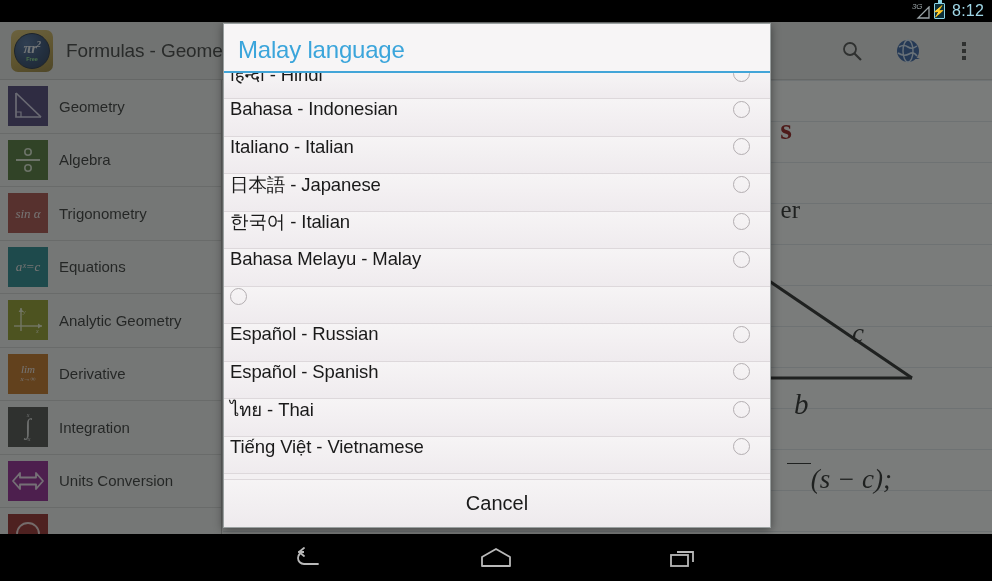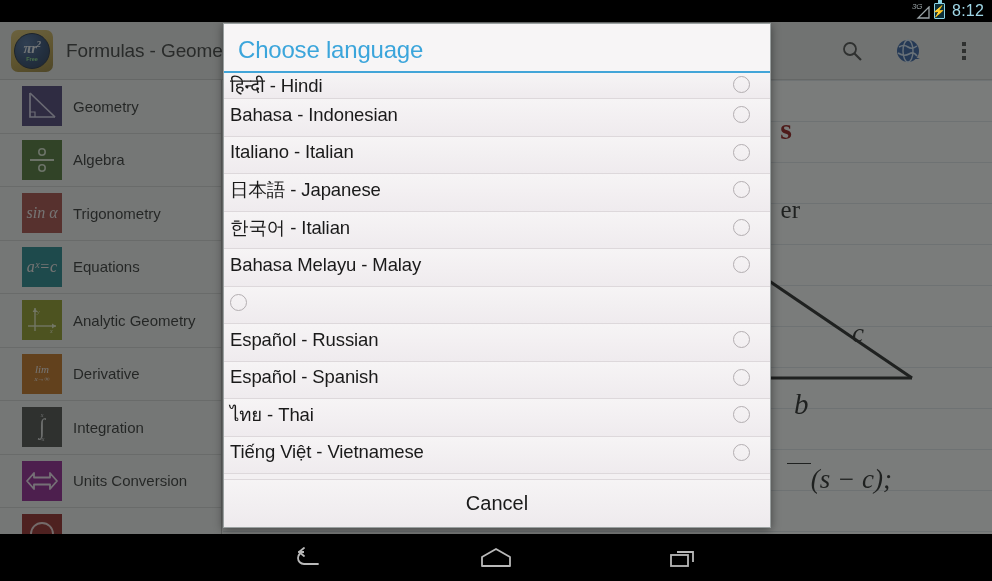--- a/index.html
+++ b/index.html
@@ -124,21 +124,21 @@
     position: absolute; left: 0; top: 58px;
     width: 222px; height: 454px;
     background: #f2f2f2;
     border-right: 1px solid #b9b9b9;
   }
   .side-item {
     position: relative;
     height: 53.5px;
     display: flex; align-items: center;
     border-bottom: 1px solid #d2d2d2;
-    padding-left: 22px;
+    padding-left: 8px;
     background: #f2f2f2;
   }
   .side-ico {
     width: 40px; height: 40px; flex: none;
     display: flex; align-items: center; justify-content: center;
     color: #fff;
     font-family: "Liberation Serif", serif;
     font-style: italic;
     position: relative; overflow: hidden;
   }
@@ -150,21 +150,21 @@
   .ico-geometry { background: #3b2d6b; }
   .ico-algebra  { background: #3f6b22; }
   .ico-trig     { background: #a23a36; }
   .ico-equations{ background: #0f7b84; }
   .ico-analytic { background: #8a9410; }
   .ico-deriv    { background: #bf6408; }
   .ico-integ    { background: #3a3a38; }
   .ico-units    { background: #8a0c8a; }
   .ico-circle   { background: #8c1212; }
 
-  .ico-txt { font-size: 16px; color: #f2e9e9; line-height: 1; }
+  .ico-txt { font-size: 13px; color: #f2e9e9; line-height: 1; }
 
   
   #main {
     position: absolute; left: 223px; top: 58px;
     width: 769px; height: 454px;
     background: #ffffff;
     overflow: hidden;
   }
   #main .grid {
     position: absolute; inset: 0;
@@ -225,21 +225,21 @@
   #lang-list {
     flex: 1 1 auto;
     overflow: hidden;
     background: #f3f0f2;
     position: relative;
   }
   .lang-row {
     height: 37.5px;
     display: flex; align-items: center;
     border-bottom: 1px solid #ddd8db;
-    padding: 0 0 5px 6px;
+    padding: 0 0 16px 6px;
     background: linear-gradient(to bottom, #f6f4f5 0%, #efebee 100%);
   }
   .lang-row.clipped { height: 26px; align-items: flex-end; }
   .lang-row.clipped .lang-name { position: relative; top: 4px; }
   .lang-name {
     flex: 1 1 auto;
     font-size: 18.5px; color: #1a1a1a;
     white-space: nowrap;
     letter-spacing: -0.1px;
   }
@@ -439,21 +439,21 @@
 
       <div id="main-formula">
         <span class="rad">&nbsp;&nbsp;&nbsp;</span><span>(s − c);</span>
       </div>
     </div>
   </div>
 
   <div id="scrim"></div>
 
   <div id="dialog">
-    <div id="dialog-title">Choose language</div>
+    <div id="dialog-title">Malay language</div>
     <div id="dialog-title-rule"></div>
     <div id="lang-list">
         <div class="lang-row clipped">
           <div class="lang-name">हिन्दी - Hindi</div>
           <div class="radio"></div>
         </div>
         <div class="lang-row">
           <div class="lang-name">Bahasa - Indonesian</div>
           <div class="radio"></div>
         </div>

